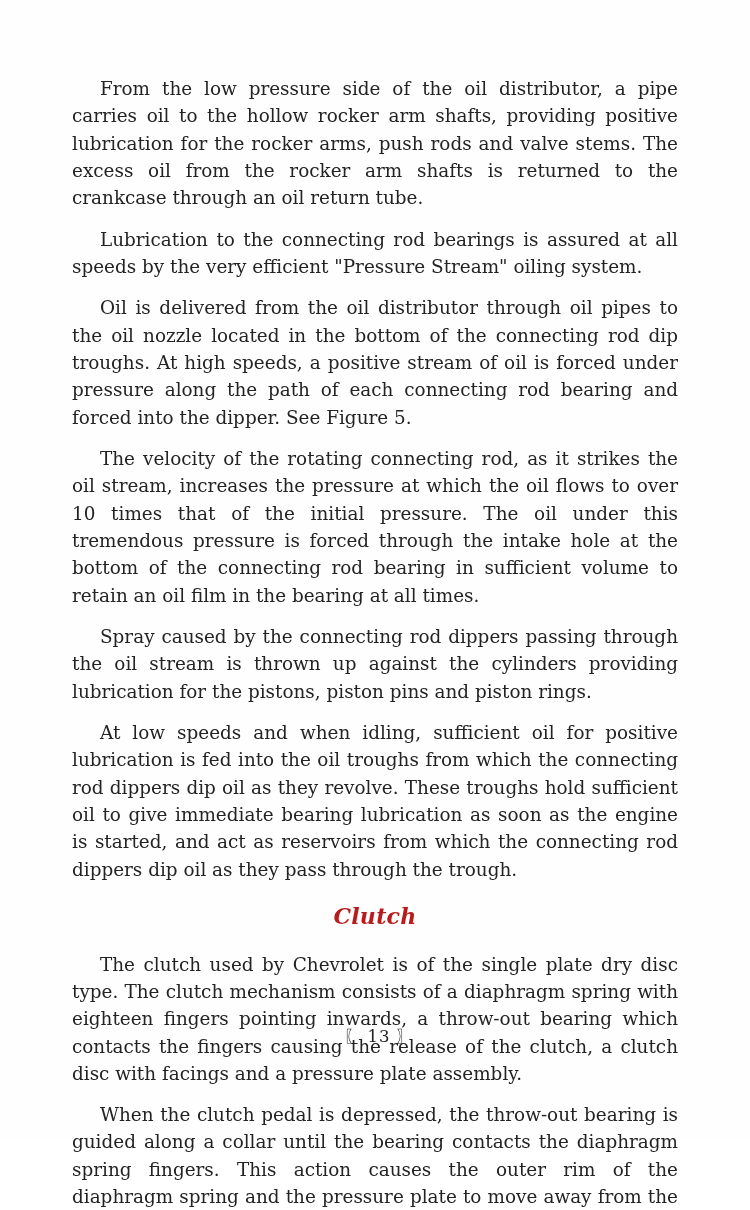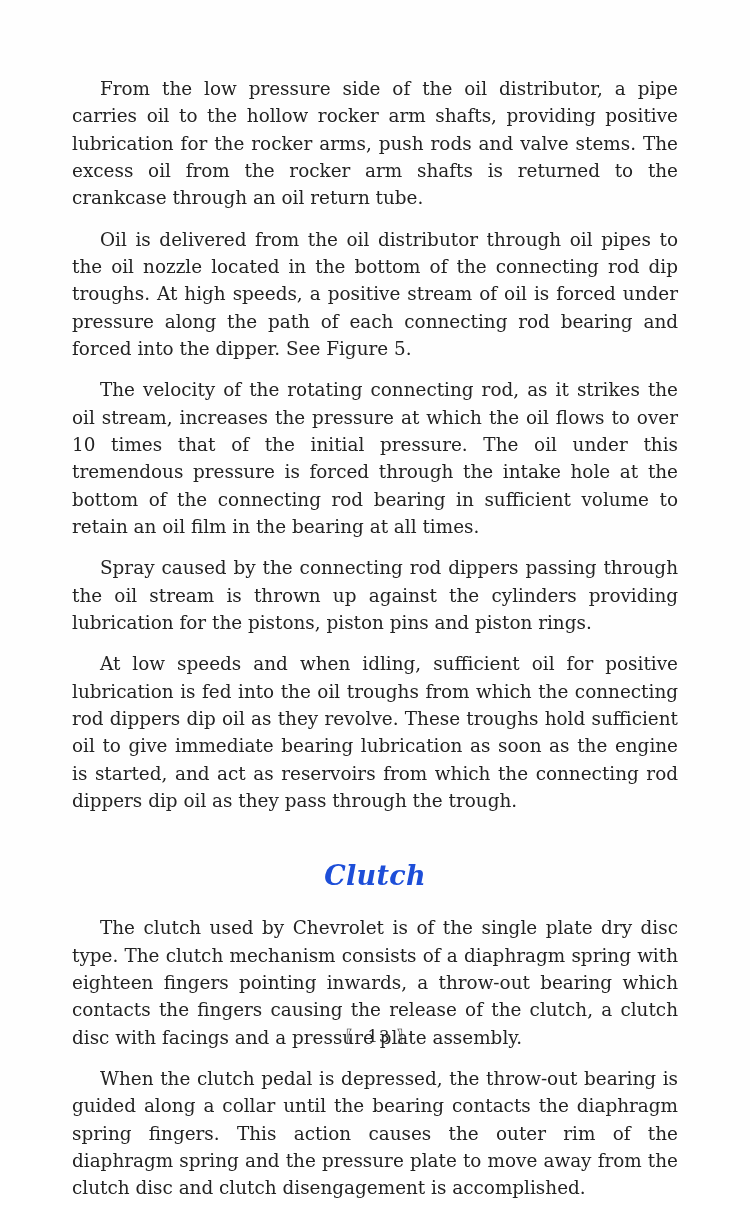--- a/index.html
+++ b/index.html
@@ -34,45 +34,46 @@
     text-indent: 28px;
     text-align: justify;
   }
   p.para:last-of-type {
     margin-bottom: 0;
   }
   .section-heading {
     font-family: "DejaVu Serif", serif;
     font-style: italic;
     font-weight: bold;
-    font-size: 27px;
+    font-size: 22px;
     text-align: center;
-    margin: 42px 0 18px 0;
+    margin: 17px 0 18px 0;
     letter-spacing: 0.3px;
-    color: #1d4ed8;
+    color: #b91c1c;
   }
   .page-number {
     position: absolute;
     left: 8px;
     right: 0;
     bottom: 92px;
     text-align: center;
     font-size: 16.5px;
     letter-spacing: 1px;
     color: #222;
   }
 </style>
 </head>
 <body>
 
 <div class="page">
 
   <div class="body-text">
 
     <p class="para">From the low pressure side of the oil distributor, a pipe carries oil to the hollow rocker arm shafts, providing positive lubrication for the rocker arms, push rods and valve stems.  The excess oil from the rocker arm shafts is returned to the crankcase through an oil return tube.</p>
+    <p class="para">Lubrication to the connecting rod bearings is assured at all speeds by the very efficient "Pressure Stream" oiling system.</p>
     <p class="para">Oil is delivered from the oil distributor through oil pipes to the oil nozzle located in the bottom of the connecting rod dip troughs.  At high speeds, a positive stream of oil is forced under pressure along the path of each connecting rod bearing and forced into the dipper.   See Figure 5.</p>
     <p class="para">The velocity of the rotating connecting rod, as it strikes the oil stream, increases the pressure at which the oil flows to over 10 times that of the initial pressure.  The oil under this tremendous pressure is forced through the intake hole at the bottom of the connecting rod bearing in sufficient volume to retain an oil film in the bearing at all times.</p>
     <p class="para">Spray caused by the connecting rod dippers passing through the oil stream is thrown up against the cylinders providing lubrication for the pistons, piston pins and piston rings.</p>
     <p class="para">At low speeds and when idling, sufficient oil for positive lubrication is fed into the oil troughs from which the connecting rod dippers dip oil as they revolve.  These troughs hold sufficient oil to give immediate bearing lubrication as soon as the engine is started, and act as reservoirs from which the connecting rod dippers dip oil as they pass through the trough.</p>
 
     <h2 class="section-heading">Clutch</h2>
 
     <p class="para">The clutch used by Chevrolet is of the single plate dry disc type.  The clutch mechanism consists of a diaphragm spring with eighteen fingers pointing inwards, a throw-out bearing which contacts the fingers causing the release of the clutch, a clutch disc with facings and a pressure plate assembly.</p>
     <p class="para">When the clutch pedal is depressed, the throw-out bearing is guided along a collar until the bearing contacts the diaphragm spring fingers.  This action causes the outer rim of the diaphragm spring and the pressure plate to move away from the clutch disc and clutch disengagement is accomplished.</p>
 

